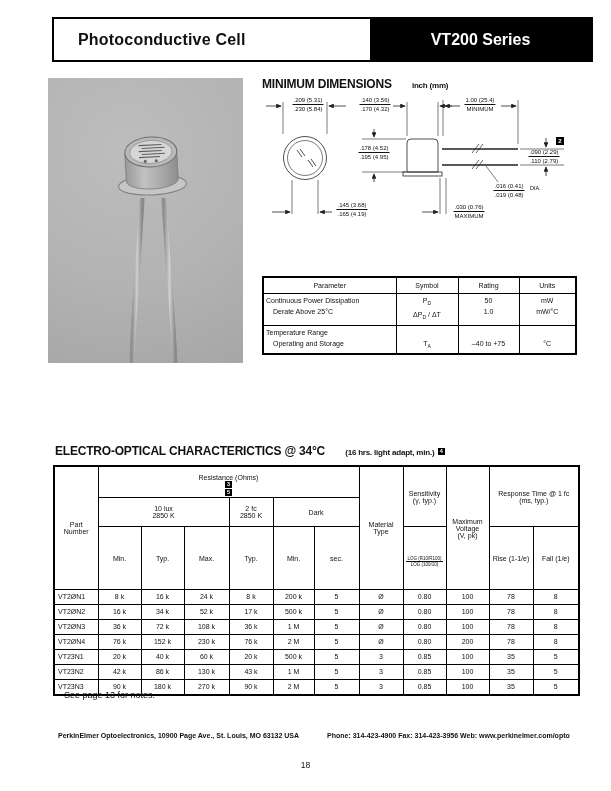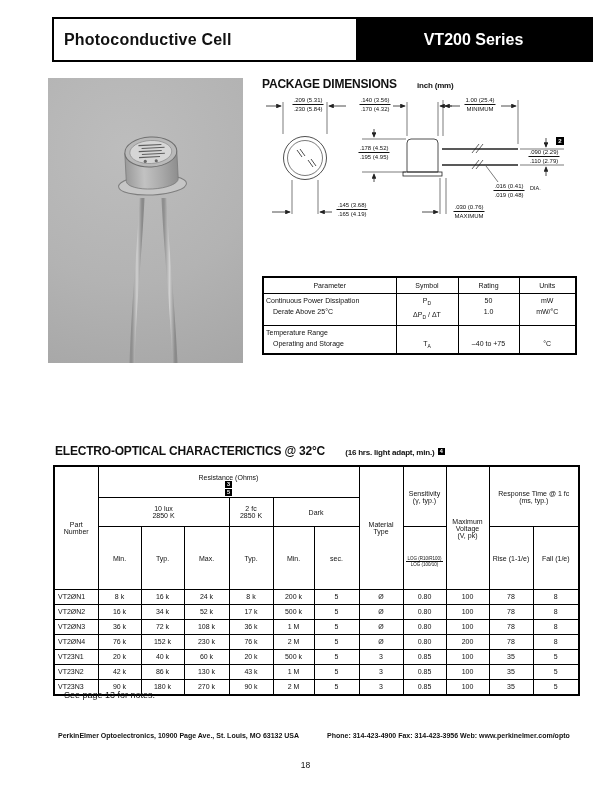--- a/index.html
+++ b/index.html
@@ -1,21 +1,21 @@
 <!DOCTYPE html>
 <html><head>
 <meta charset="utf-8">
 <style>
   html,body{margin:0;padding:0;background:#888;}
   .page{position:relative;width:611px;height:791px;background:#fff;overflow:hidden;
         font-family:"Liberation Sans",sans-serif;color:#111;}
   
   .header-bar{position:absolute;left:52px;top:17px;width:541px;height:45px;border:2px solid #000;
               display:flex;box-sizing:border-box;}
-  .header-left{flex:0 0 292px;display:flex;align-items:center;padding-left:10px;
+  .header-left{flex:0 0 292px;display:flex;align-items:center;padding-left:24px;
                font-size:16px;font-weight:bold;letter-spacing:0.2px;}
   .header-right{flex:1;background:#000;color:#fff;display:flex;align-items:center;
                 justify-content:center;font-size:16px;font-weight:bold;}
   
   .photo{position:absolute;left:48px;top:78px;width:195px;height:285px;overflow:hidden;
          background:radial-gradient(circle at 40% 25%, #bdbdbd 0%, #b3b3b3 55%, #a6a6a6 100%);}
   
   .sec-head{position:absolute;font-size:12px;font-weight:bold;letter-spacing:-0.2px;white-space:nowrap;}
   .sec-head .suffix{font-size:8px;font-weight:bold;margin-left:17px;}
   
@@ -102,21 +102,21 @@
           <line x1="94" y1="76" x2="117" y2="76"></line>
           <line x1="91" y1="79" x2="112" y2="79"></line>
         </g>
         <circle cx="97" cy="83" r="1.6" fill="#6a6a6a"></circle>
         <circle cx="108" cy="83" r="1.6" fill="#6a6a6a"></circle>
       </g>
     </svg>
   </div>
 
   <div class="sec-head" style="left:262px;top:77px;">
-    <span>PACKAGE DIMENSIONS</span>
+    <span>MINIMUM DIMENSIONS</span>
     <span class="suffix">inch (mm)</span>
   </div>
 
   <div class="pkg">
     <svg width="338" height="148" viewBox="0 0 338 148">
       <defs>
         <marker id="ar" orient="auto" markerWidth="7" markerHeight="6" refX="6" refY="3">
           <path d="M0,0 L7,3 L0,6 Z" fill="#222"></path>
         </marker>
       </defs>
@@ -260,21 +260,21 @@
       </td>
       <td>
         <span class="line"></span>
         <span class="line">°C</span>
       </td>
     </tr>
   </tbody>
     </table>
 
   <div class="sec-head" style="left:55px;top:444px;">
-    <span>ELECTRO-OPTICAL CHARACTERICTICS @ 32°C</span>
+    <span>ELECTRO-OPTICAL CHARACTERICTICS @ 34°C</span>
     <span class="suffix">(16 hrs. light adapt, min.)</span>
     <span class="note">4</span>
   </div>
 
   <table class="eo">
     <colgroup>
       <col style="width:44px">
         <col style="width:43px">
         <col style="width:43px">
         <col style="width:45px">

